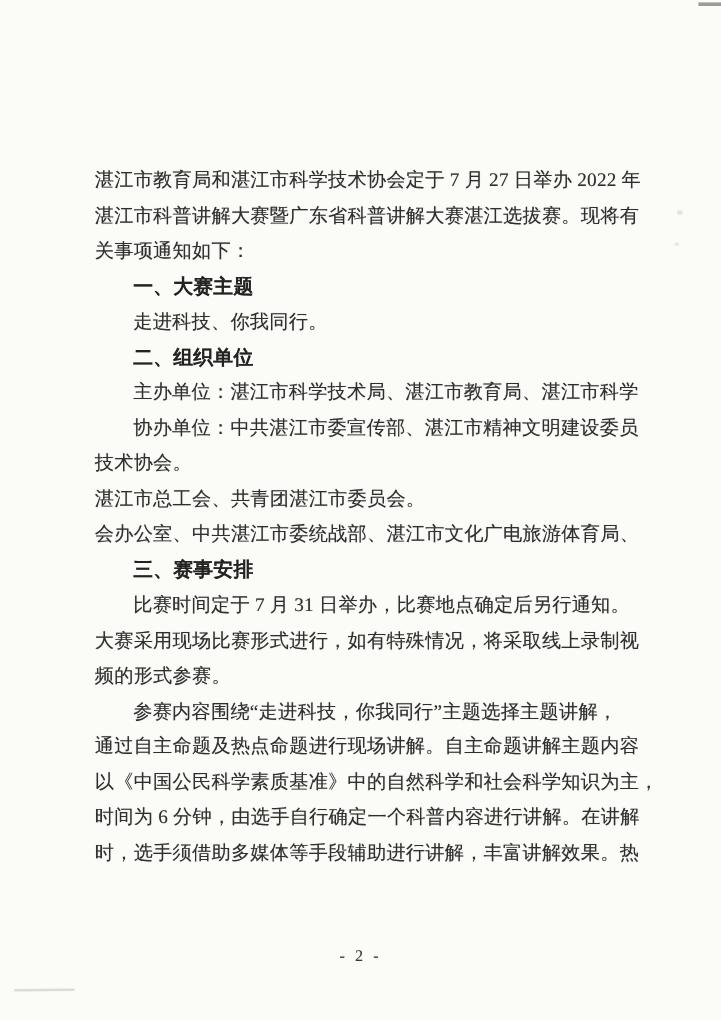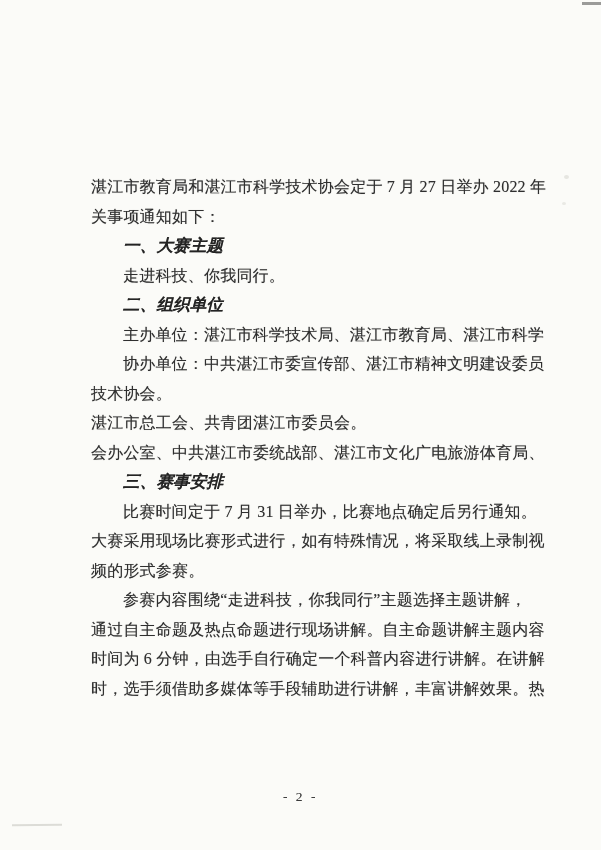--- a/index.html
+++ b/index.html
@@ -14,42 +14,40 @@
   }
   .page {
     position: relative;
     width: 601px;
     height: 850px;
     background: var(--bg);
     overflow: hidden;
   }
   .doc-body {
     position: absolute;
-    left: 91px;
+    left: 79px;
     top: 136px;
     width: 466px;
-    margin-top: 36px;
   }
   .line {
     height: 29.5px;
     line-height: 29.5px;
     font-size: 16px;
     color: var(--ink);
     white-space: nowrap;
     letter-spacing: 0.2px;
     text-shadow: 0 0 0.7px rgba(60,60,60,0.45);
   }
   .line.indent { padding-left: 32px; }
   .line.heading {
     font-family: "Liberation Sans", "DejaVu Sans", sans-serif;
     font-weight: 700;
     font-size: 16.5px;
     color: var(--ink-heading);
     text-shadow: 0 0 0.5px rgba(40,40,40,0.55);
-    font-style: italic;
   }
   .page-number {
     position: absolute;
     left: 0;
     top: 789px;
     width: 601px;
     text-align: center;
     font-size: 13.5px;
     letter-spacing: 2.5px;
     color: #3a3a3a;
@@ -70,34 +68,36 @@
 
   <div class="artifact corner-mark"></div>
   <div class="artifact speck-1"></div>
   <div class="artifact speck-2"></div>
   <div class="artifact speck-3"></div>
   <div class="artifact scratch"></div>
 
   <div class="doc-body">
 
   <div class="line">湛江市教育局和湛江市科学技术协会定于 7 月 27 日举办 2022 年</div>
+      <div class="line">湛江市科普讲解大赛暨广东省科普讲解大赛湛江选拔赛。现将有</div>
       <div class="line">关事项通知如下：</div>
       <div class="line heading indent">一、大赛主题</div>
       <div class="line indent">走进科技、你我同行。</div>
       <div class="line heading indent">二、组织单位</div>
       <div class="line indent">主办单位：湛江市科学技术局、湛江市教育局、湛江市科学</div>
       <div class="line indent">协办单位：中共湛江市委宣传部、湛江市精神文明建设委员</div>
       <div class="line">技术协会。</div>
       <div class="line">湛江市总工会、共青团湛江市委员会。</div>
       <div class="line">会办公室、中共湛江市委统战部、湛江市文化广电旅游体育局、</div>
       <div class="line heading indent">三、赛事安排</div>
       <div class="line indent">比赛时间定于 7 月 31 日举办，比赛地点确定后另行通知。</div>
       <div class="line">大赛采用现场比赛形式进行，如有特殊情况，将采取线上录制视</div>
       <div class="line">频的形式参赛。</div>
       <div class="line indent">参赛内容围绕“走进科技，你我同行”主题选择主题讲解，</div>
       <div class="line">通过自主命题及热点命题进行现场讲解。自主命题讲解主题内容</div>
+      <div class="line">以《中国公民科学素质基准》中的自然科学和社会科学知识为主，</div>
       <div class="line">时间为 6 分钟，由选手自行确定一个科普内容进行讲解。在讲解</div>
       <div class="line">时，选手须借助多媒体等手段辅助进行讲解，丰富讲解效果。热</div>
     </div>
 
   <div class="page-number">- 2 -</div>
 
 </div>
 
 </body></html>

